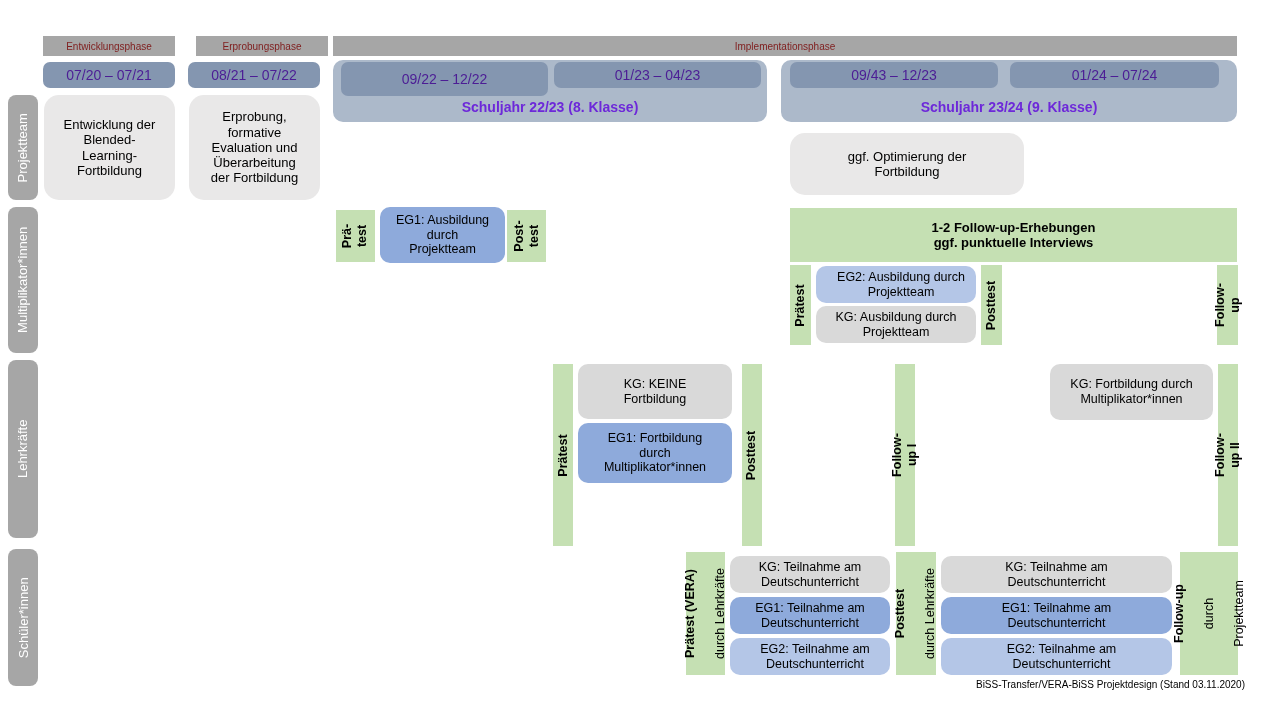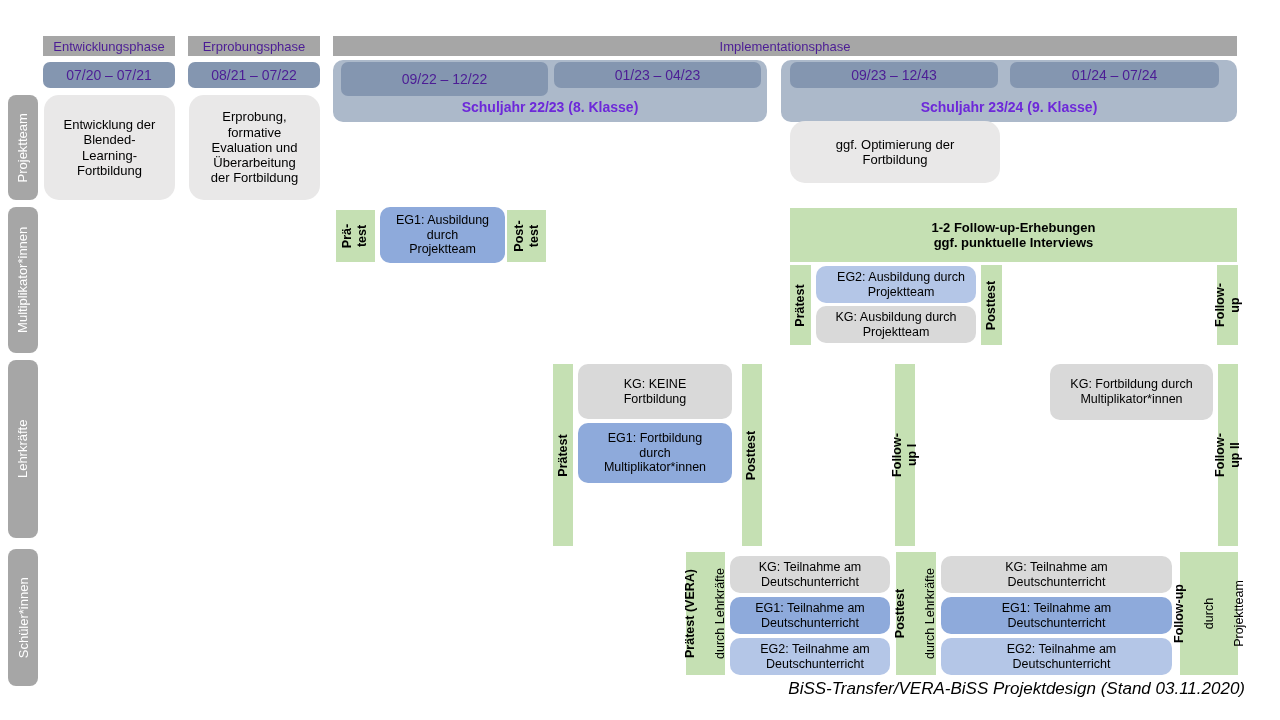--- a/index.html
+++ b/index.html
@@ -2,21 +2,21 @@
 <html style="--phase-gray: #a6a6a6; --row-label-gray: #a6a6a6; --period-blue: #8496b0; --school-year-blue: #acb9ca; --green: #c5e0b3; --eg1-blue: #8eaadb; --eg2-blue: #b4c6e7; --kg-gray: #d9d9d9; --team-gray: #e9e8e8;"><head>
 <meta charset="utf-8">
 <style>
   * { margin:0; padding:0; box-sizing:border-box; }
   html,body { background:#fff; }
   body { font-family:"Liberation Sans","DejaVu Sans",sans-serif; color:#000; }
   #canvas { position:relative; width:1280px; height:720px; background:#fff; overflow:hidden; }
   .abs { position:absolute; }
 
   
-  .phase { background:var(--phase-gray,#a6a6a6); color:#4c1d95; font-size:13px;
+  .phase { background:var(--phase-gray,#a6a6a6); color:#7f1d1d; font-size:10px;
            display:flex; align-items:center; justify-content:center; }
 
   
   .period { background:var(--period-blue,#8496b0); color:#4c1d95; font-size:14px;
             border-radius:7px; display:flex; align-items:center; justify-content:center; }
 
   
   .syc { background:var(--school-year-blue,#acb9ca); border-radius:10px; }
   .sylabel { position:absolute; left:0; right:0; bottom:7px; text-align:center;
              color:#6d28d9; font-weight:bold; font-size:14px; }
@@ -35,42 +35,42 @@
   .kg   { background:var(--kg-gray,#d9d9d9); }
   .green{ background:var(--green,#c5e0b3); border-radius:0; }
   .bold { font-weight:bold; }
 
   
   .vbar { display:flex; align-items:center; justify-content:center; }
   .vtext { transform:rotate(-90deg); text-align:center; white-space:pre-line;
            line-height:1.2; font-size:12.5px; }
   .vtext div { white-space:nowrap; }
 
-  .caption { font-style:italic; font-size:17px; color:#000; white-space:nowrap; }
+  .caption { font-size:10px; color:#000; white-space:nowrap; }
 </style>
 </head>
 <body>
 
 <div id="canvas">
 
   <div class="abs phase" style="left:43px;top:36px;width:132px;height:20px">Entwicklungsphase</div>
-  <div class="abs phase" style="left:188px;top:36px;width:132px;height:20px">Erprobungsphase</div>
+  <div class="abs phase" style="left:196px;top:36px;width:132px;height:20px">Erprobungsphase</div>
   <div class="abs phase" style="left:333px;top:36px;width:904px;height:20px">Implementationsphase</div>
 
   <div class="abs period" style="left:43px;top:62px;width:132px;height:26px">07/20 – 07/21</div>
   <div class="abs period" style="left:188px;top:62px;width:132px;height:26px">08/21 – 07/22</div>
 
   <div class="abs syc" style="left:333px;top:60px;width:434px;height:62px">
     <div class="abs period" style="left:8px;top:2px;width:207px;height:34px">09/22 – 12/22</div>
     <div class="abs period" style="left:221px;top:2px;width:207px;height:26px">01/23 – 04/23</div>
     <div class="sylabel">Schuljahr 22/23 (8. Klasse)</div>
   </div>
 
   <div class="abs syc" style="left:781px;top:60px;width:456px;height:62px">
-    <div class="abs period" style="left:9px;top:2px;width:208px;height:26px">09/23 – 12/43</div>
+    <div class="abs period" style="left:9px;top:2px;width:208px;height:26px">09/43 – 12/23</div>
     <div class="abs period" style="left:229px;top:2px;width:209px;height:26px">01/24 – 07/24</div>
     <div class="sylabel">Schuljahr 23/24 (9. Klasse)</div>
   </div>
 
   <div class="abs rowlabel vbar" style="left:8px;top:95px;width:30px;height:105px">
     <div class="vtext">Projektteam</div>
   </div>
   <div class="abs rowlabel vbar" style="left:8px;top:207px;width:30px;height:146px">
     <div class="vtext">Multiplikator*innen</div>
   </div>
@@ -83,21 +83,21 @@
 
   <div class="abs box team" style="left:44px;top:95px;width:131px;height:105px">Entwicklung der
 Blended-
 Learning-
 Fortbildung</div>
   <div class="abs box team" style="left:189px;top:95px;width:131px;height:105px">Erprobung,
 formative
 Evaluation und
 Überarbeitung
 der Fortbildung</div>
-  <div class="abs box team" style="left:790px;top:121px;width:210px;height:62px">ggf. Optimierung der
+  <div class="abs box team" style="left:790px;top:133px;width:234px;height:62px">ggf. Optimierung der
 Fortbildung</div>
 
   <div class="abs green vbar" style="left:336px;top:210px;width:39px;height:52px">
     <div class="vtext bold">Prä-
 test</div>
   </div>
   <div class="abs box eg1" style="left:380px;top:207px;width:125px;height:56px">EG1: Ausbildung
 durch
 Projektteam</div>
   <div class="abs green vbar" style="left:507px;top:210px;width:39px;height:52px">

